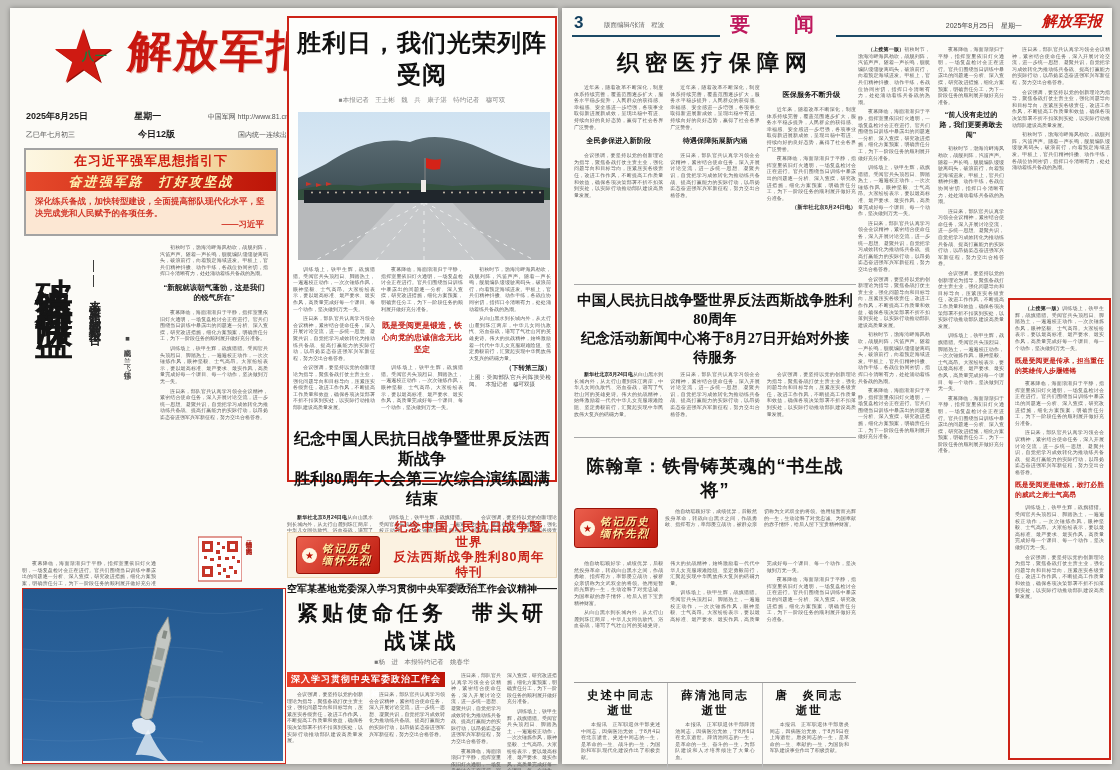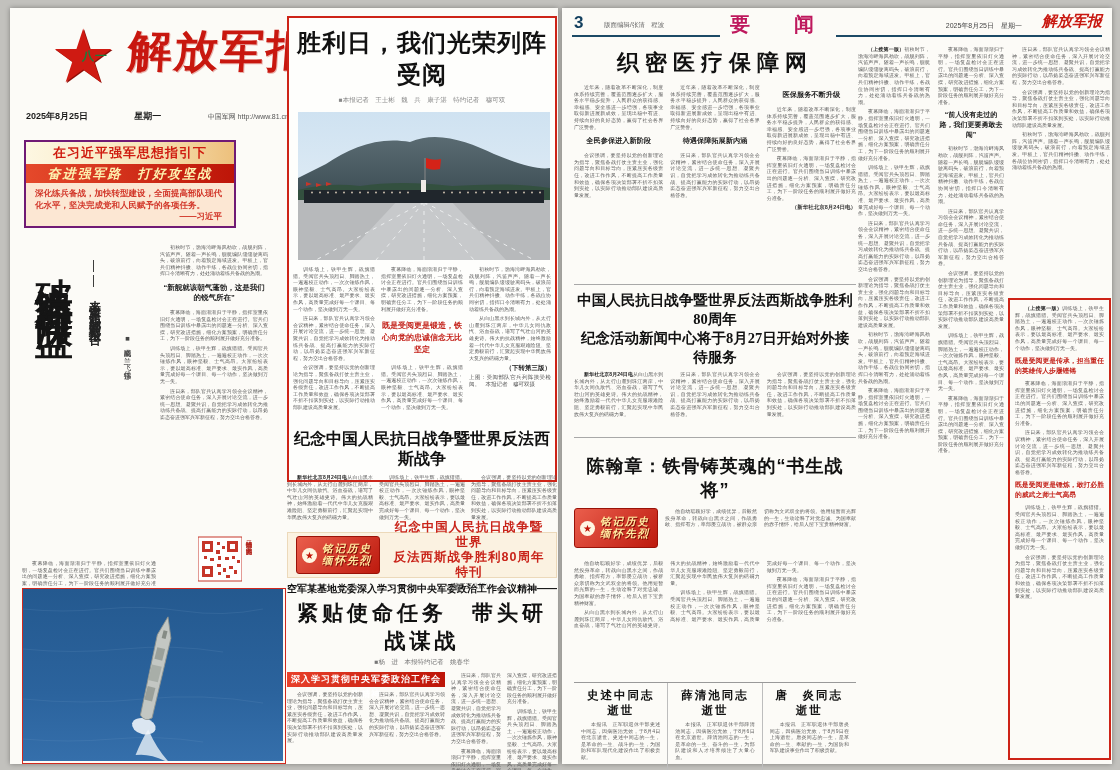--- a/index.html
+++ b/index.html
@@ -13,21 +13,21 @@
   .logo{position:absolute;left:40px;top:6px;width:86px;height:92px;}
   .logo .star{font-size:74px;line-height:86px;color:#cf1a12;text-shadow:1px 1px 0 #8e0d07;}
   .logo .emblem{position:absolute;left:32px;top:34px;font:bold 12px "Liberation Serif",serif;color:#15803d;letter-spacing:1px;}
   .nameplate{position:absolute;left:118px;top:14px;font:bold 44px "Liberation Serif",serif;
              color:#c8170f;letter-spacing:2px;transform:skewX(-4deg);text-shadow:1px 1px 0 #e9b3ad;}
   .dateline{position:absolute;left:16px;top:102px;width:442px;font-size:7px;color:#555;}
   .dateline .row{display:flex;justify-content:space-between;align-items:baseline;white-space:nowrap;margin-bottom:5px;}
   .dl-strong{font-weight:bold;font-size:9px;color:#1c1c1c;}
 
   
-  .banner-box{position:absolute;left:14px;top:132px;width:212px;height:88px;border:2px solid #701a75;background:#fce7d3;box-sizing:border-box;}
+  .banner-box{position:absolute;left:14px;top:140px;width:254px;height:88px;border:2px solid #a3a3a3;background:#fce7d3;box-sizing:border-box;}
   .banner-top{height:22px;background:linear-gradient(90deg,#fdf7e2,#f8e6bc 55%,#edc07c);
               color:#cf1c10;font-weight:bold;font-size:13px;text-align:center;line-height:22px;letter-spacing:1px;}
   .banner-bottom{height:19px;background:linear-gradient(90deg,#e5492b,#bd1508);
                  color:#fdf2b0;font-style:italic;font-weight:bold;font-size:13px;text-align:center;line-height:19px;letter-spacing:2px;}
   .quote{padding:4px 9px 0;color:#d2372a;font-weight:bold;font-size:8.5px;line-height:12px;}
   .quote-attr{text-align:right;color:#d2372a;font-weight:bold;font-size:8.5px;padding:0 12px;}
 
   
   .v{writing-mode:vertical-rl;}
   .lead-title{position:absolute;left:18px;top:240px;height:322px;font:bold 38px "Liberation Serif",serif;
@@ -140,20 +140,26 @@
     </div>
     <div class="nameplate">解放军报</div>
 
     <div class="dateline">
       <div class="row">
         <span class="dl-strong">2025年8月25日</span>
         <span class="dl-strong">星期一</span>
         <span>中国军网 http://www.81.cn</span>
         <span>第 24699 号</span>
         <span>解放军报社出版</span>
+      </div>
+      <div class="row">
+        <span>乙巳年七月初三</span>
+        <span class="dl-strong">今日12版</span>
+        <span>国内统一连续出版物号：CN 81-0001/(J)</span>
+        <span>邮发代号1-26</span>
       </div>
     </div>
 
     <div class="banner-box">
       <div class="banner-top">在习近平强军思想指引下</div>
       <div class="banner-bottom">奋进强军路　打好攻坚战</div>
       <div class="quote">深化练兵备战，加快转型建设，全面提高部队现代化水平，坚决完成党和人民赋予的各项任务。</div>
       <div class="quote-attr">——习近平</div>
     </div>
 
@@ -311,20 +317,21 @@
           <p class="bt">初秋时节，渤海湾畔海风劲吹，战舰列阵，汽笛声声。随着一声长鸣，舰艇编队缓缓驶离码头，破浪前行，向着预定海域进发。甲板上，官兵们精神抖擞、动作干练，各战位协同密切，指挥口令清晰有力，处处涌动着练兵备战的热潮。</p>
           <p class="bt">从白山黑水到长城内外，从太行山麓到珠江两岸，中华儿女同仇敌忾、浴血奋战，谱写了气壮山河的英雄史诗。伟大的抗战精神，始终激励着一代代中华儿女克服艰难险阻、坚定勇毅前行，汇聚起实现中华民族伟大复兴的磅礴力量。</p>
           <p class="bt jump">（下转第三版）</p>
           <p class="bt caption">上图：受阅部队官兵列阵接受检阅。　本报记者　穆可双摄</p>
         </div>
       </div>
     </div>
 
     <div class="rehearsal">
       <div class="serif-head h">纪念中国人民抗日战争暨世界反法西斯战争</div>
+      <div class="serif-head h">胜利80周年大会第三次综合演练圆满结束</div>
       <div class="news-cols small-text">
         <p class="bt"><span class="dl">新华社北京8月24日电</span><span>从白山黑水到长城内外，从太行山麓到珠江两岸，中华儿女同仇敌忾、浴血奋战，谱写了气壮山河的英雄史诗。伟大的抗战精神，始终激励着一代代中华儿女克服艰难险阻、坚定勇毅前行，汇聚起实现中华民族伟大复兴的磅礴力量。</span></p>
         <p class="bt">训练场上，铁甲生辉，战旗猎猎。受阅官兵头顶烈日、脚踏热土，一遍遍校正动作，一次次锤炼作风，眼神坚毅、士气高昂。大家纷纷表示，要以最高标准、最严要求、最实作风，高质量完成好每一个课目、每一个动作，坚决做到万无一失。</p>
         <p class="bt">会议强调，要坚持以党的创新理论为指导，聚焦备战打仗主责主业，强化问题导向和目标导向，压紧压实各级责任，改进工作作风，不断提高工作质量和效益，确保各项决策部署不折不扣落到实处，以实际行动推动部队建设高质量发展。</p>
       </div>
     </div>
 
     <div class="promo">
       <div class="stamp">
         <div class="em">★</div>

